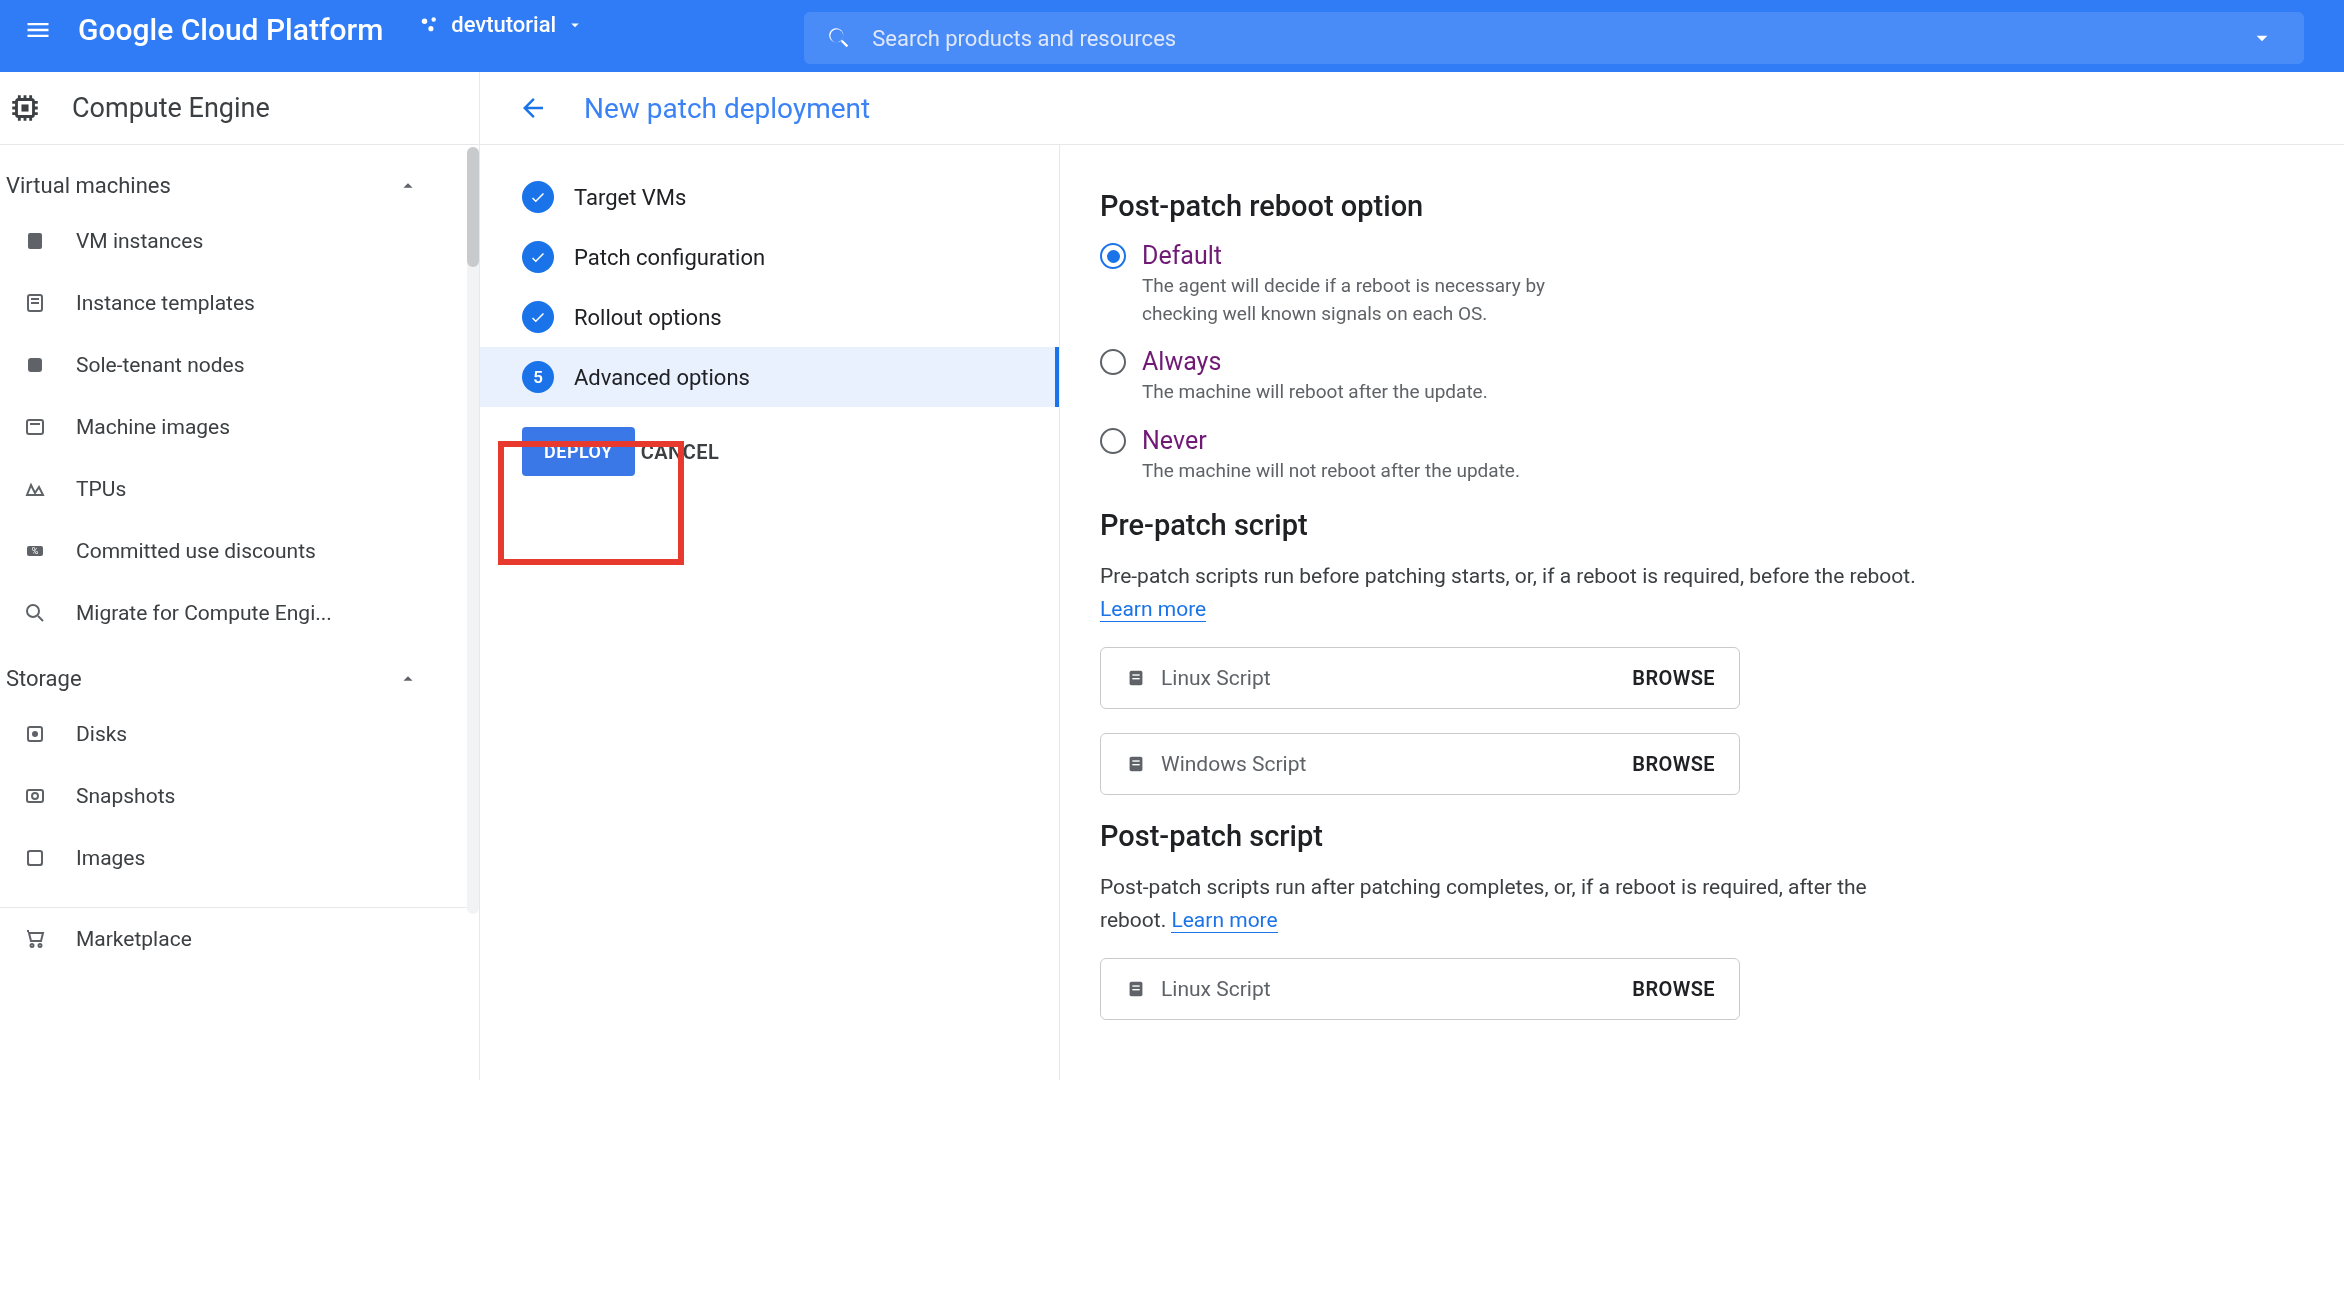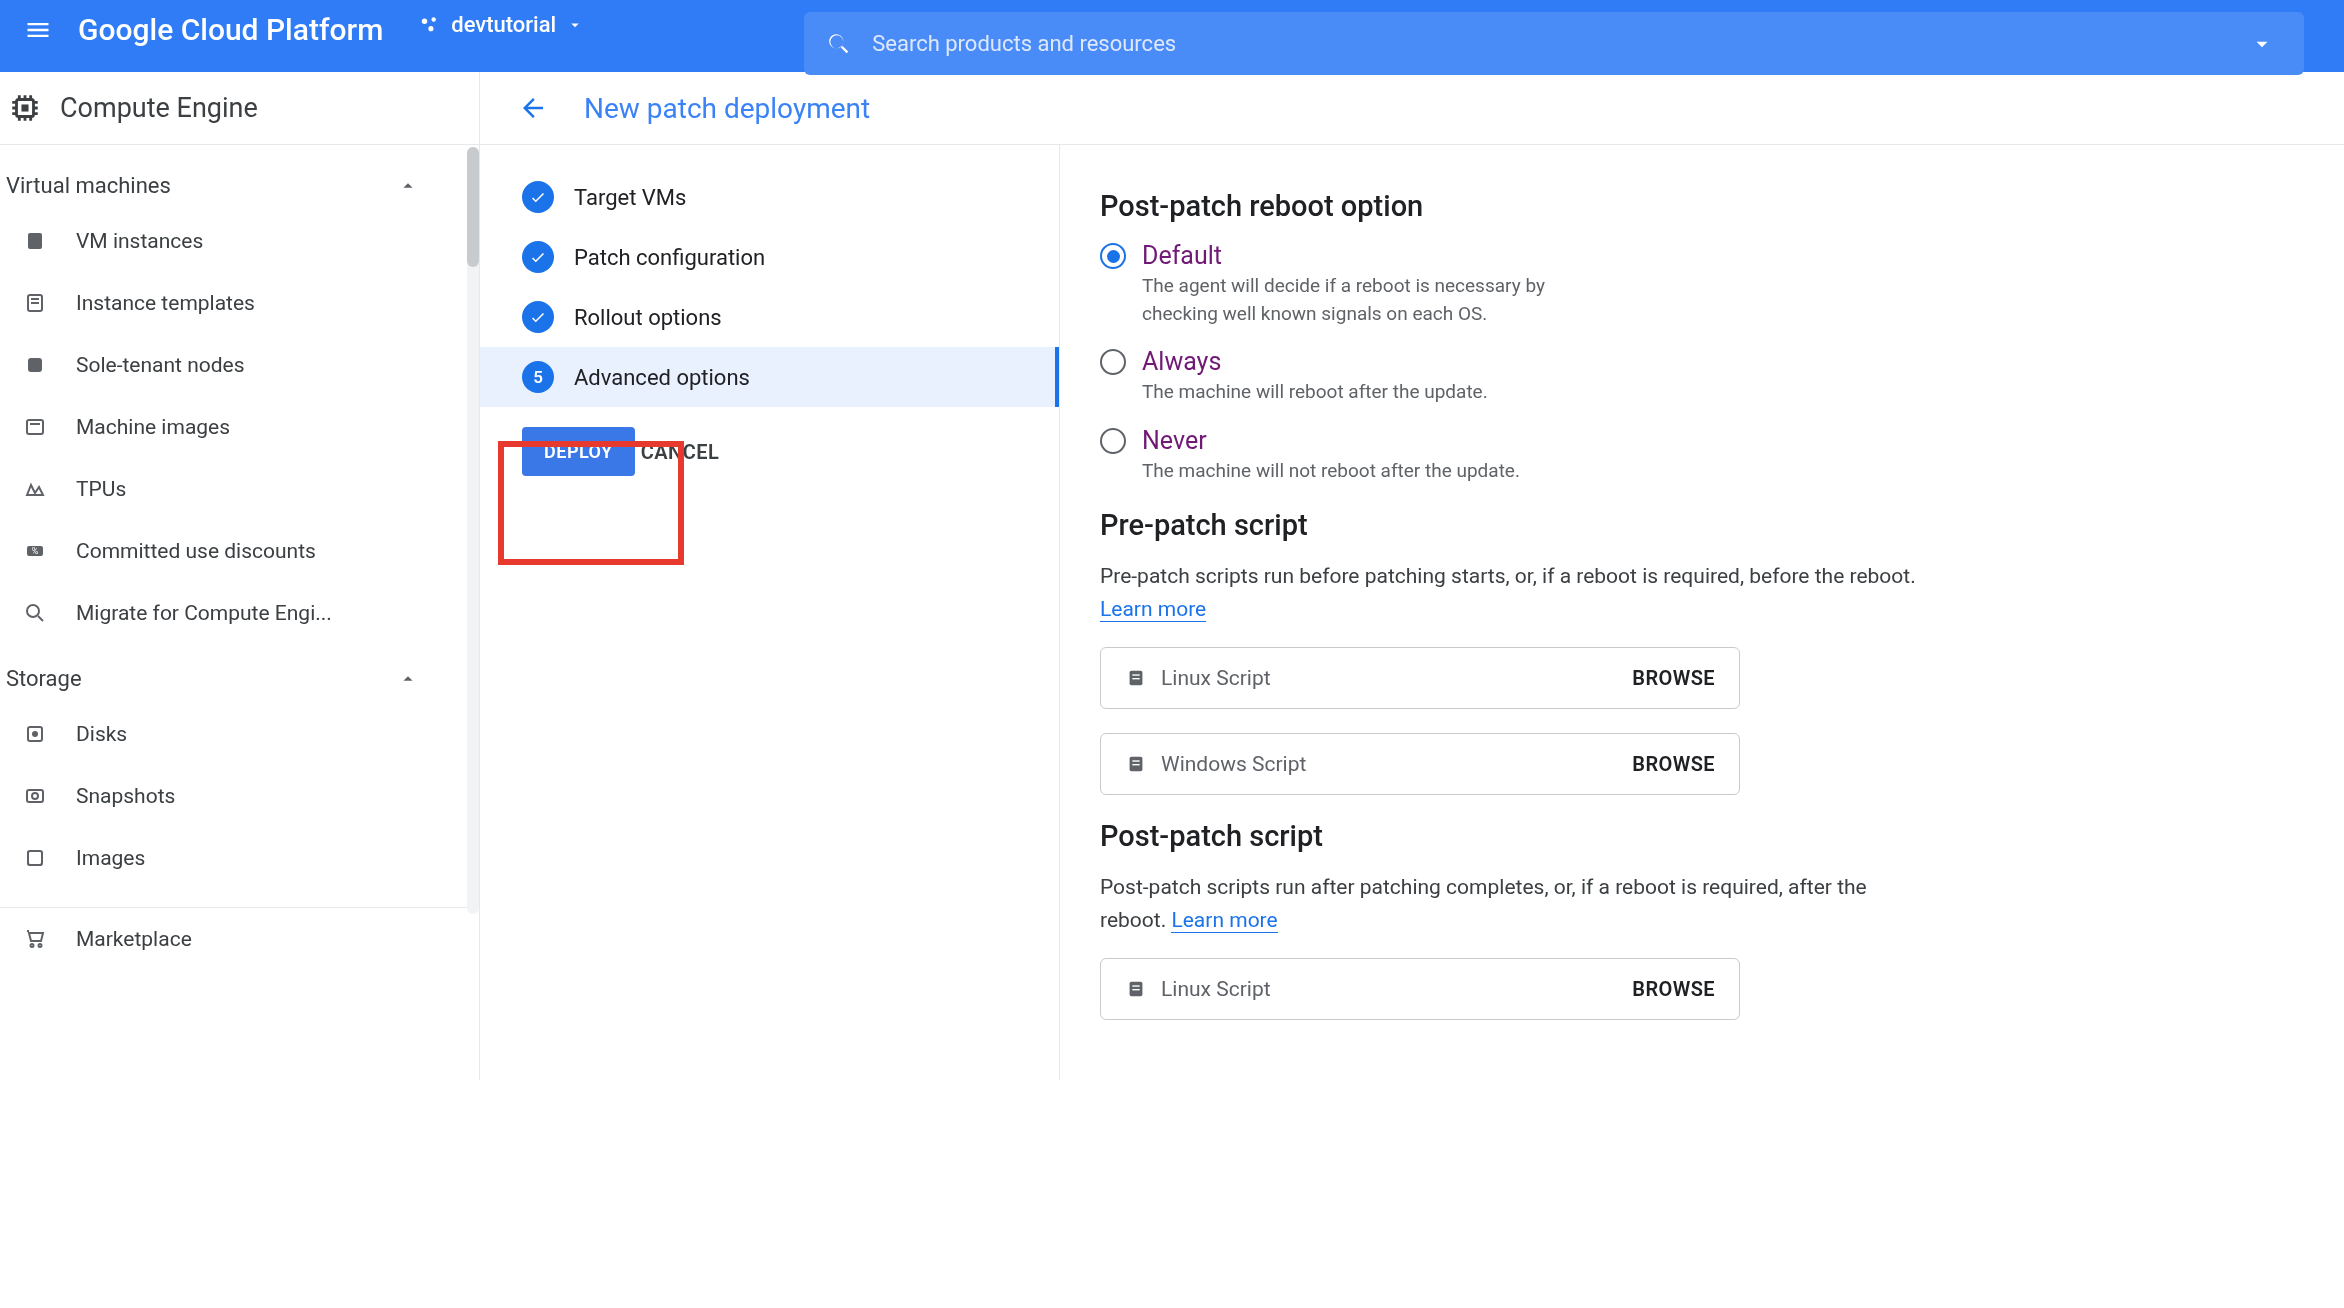--- a/index.html
+++ b/index.html
@@ -5,29 +5,29 @@
   * { box-sizing: border-box; margin: 0; padding: 0; font-family: "Google Sans", Roboto, Arial, sans-serif; }
   body { background:#fff; color:#202124; width:2344px; }
 
   
   .topbar { display:flex; align-items:flex-start; height:72px; background:#2f7cf6; color:#fff; padding:12px 20px; }
   .hamburger { width:36px; height:36px; display:flex; align-items:center; justify-content:center; cursor:pointer; }
   .hamburger svg { width:28px; height:28px; fill:#fff; }
   .gcp-logo { font-size:30px; font-weight:500; margin-left:22px; }
   .project-chip { display:flex; align-items:center; margin-left:36px; gap:10px; font-size:22px; font-weight:500; cursor:pointer; }
   .project-chip svg { fill:#fff; }
-  .searchbar { flex:1; height:63px; margin-left:220px; margin-right:20px; background:#4a8cf7; border-radius:6px; display:flex; align-items:center; padding:0 22px; gap:20px; }
+  .searchbar { flex:1; height:52px; margin-left:220px; margin-right:20px; background:#4a8cf7; border-radius:6px; display:flex; align-items:center; padding:0 22px; gap:20px; }
   .searchbar input { flex:1; background:transparent; border:none; outline:none; font-size:22px; color:#fff; }
   .searchbar input::placeholder { color:#dfe8fb; }
   .searchbar svg { fill:#fff; width:26px; height:26px; }
   .search-expand { display:flex; align-items:center; justify-content:center; width:40px; cursor:pointer; }
 
   
   .subheader { display:flex; align-items:stretch; border-bottom:1px solid #e6e8eb; }
-  .subheader-left { width:480px; display:flex; align-items:center; padding-left:6px; gap:16px; border-right:1px solid #e6e8eb; height:72px; }
+  .subheader-left { width:480px; display:flex; align-items:center; padding-left:6px; gap:28px; border-right:1px solid #e6e8eb; height:72px; }
   .subheader-left .chip-icon { width:38px; height:38px; display:flex; align-items:center; justify-content:center; }
   .subheader-left .product-name { font-size:27px; font-weight:400; color:#3c4043; }
   .subheader-right { display:flex; align-items:center; padding-left:36px; gap:34px; height:72px; }
   .back-button { width:34px; height:34px; display:flex; align-items:center; justify-content:center; cursor:pointer; }
   .back-button svg { width:30px; height:30px; fill:#1a73e8; }
   .page-title { font-size:28px; font-weight:400; color:#3b82f6; }
 
   
   .main { display:flex; }
   .sidebar { width:480px; border-right:1px solid #e6e8eb; padding-top:16px; position:relative; }

